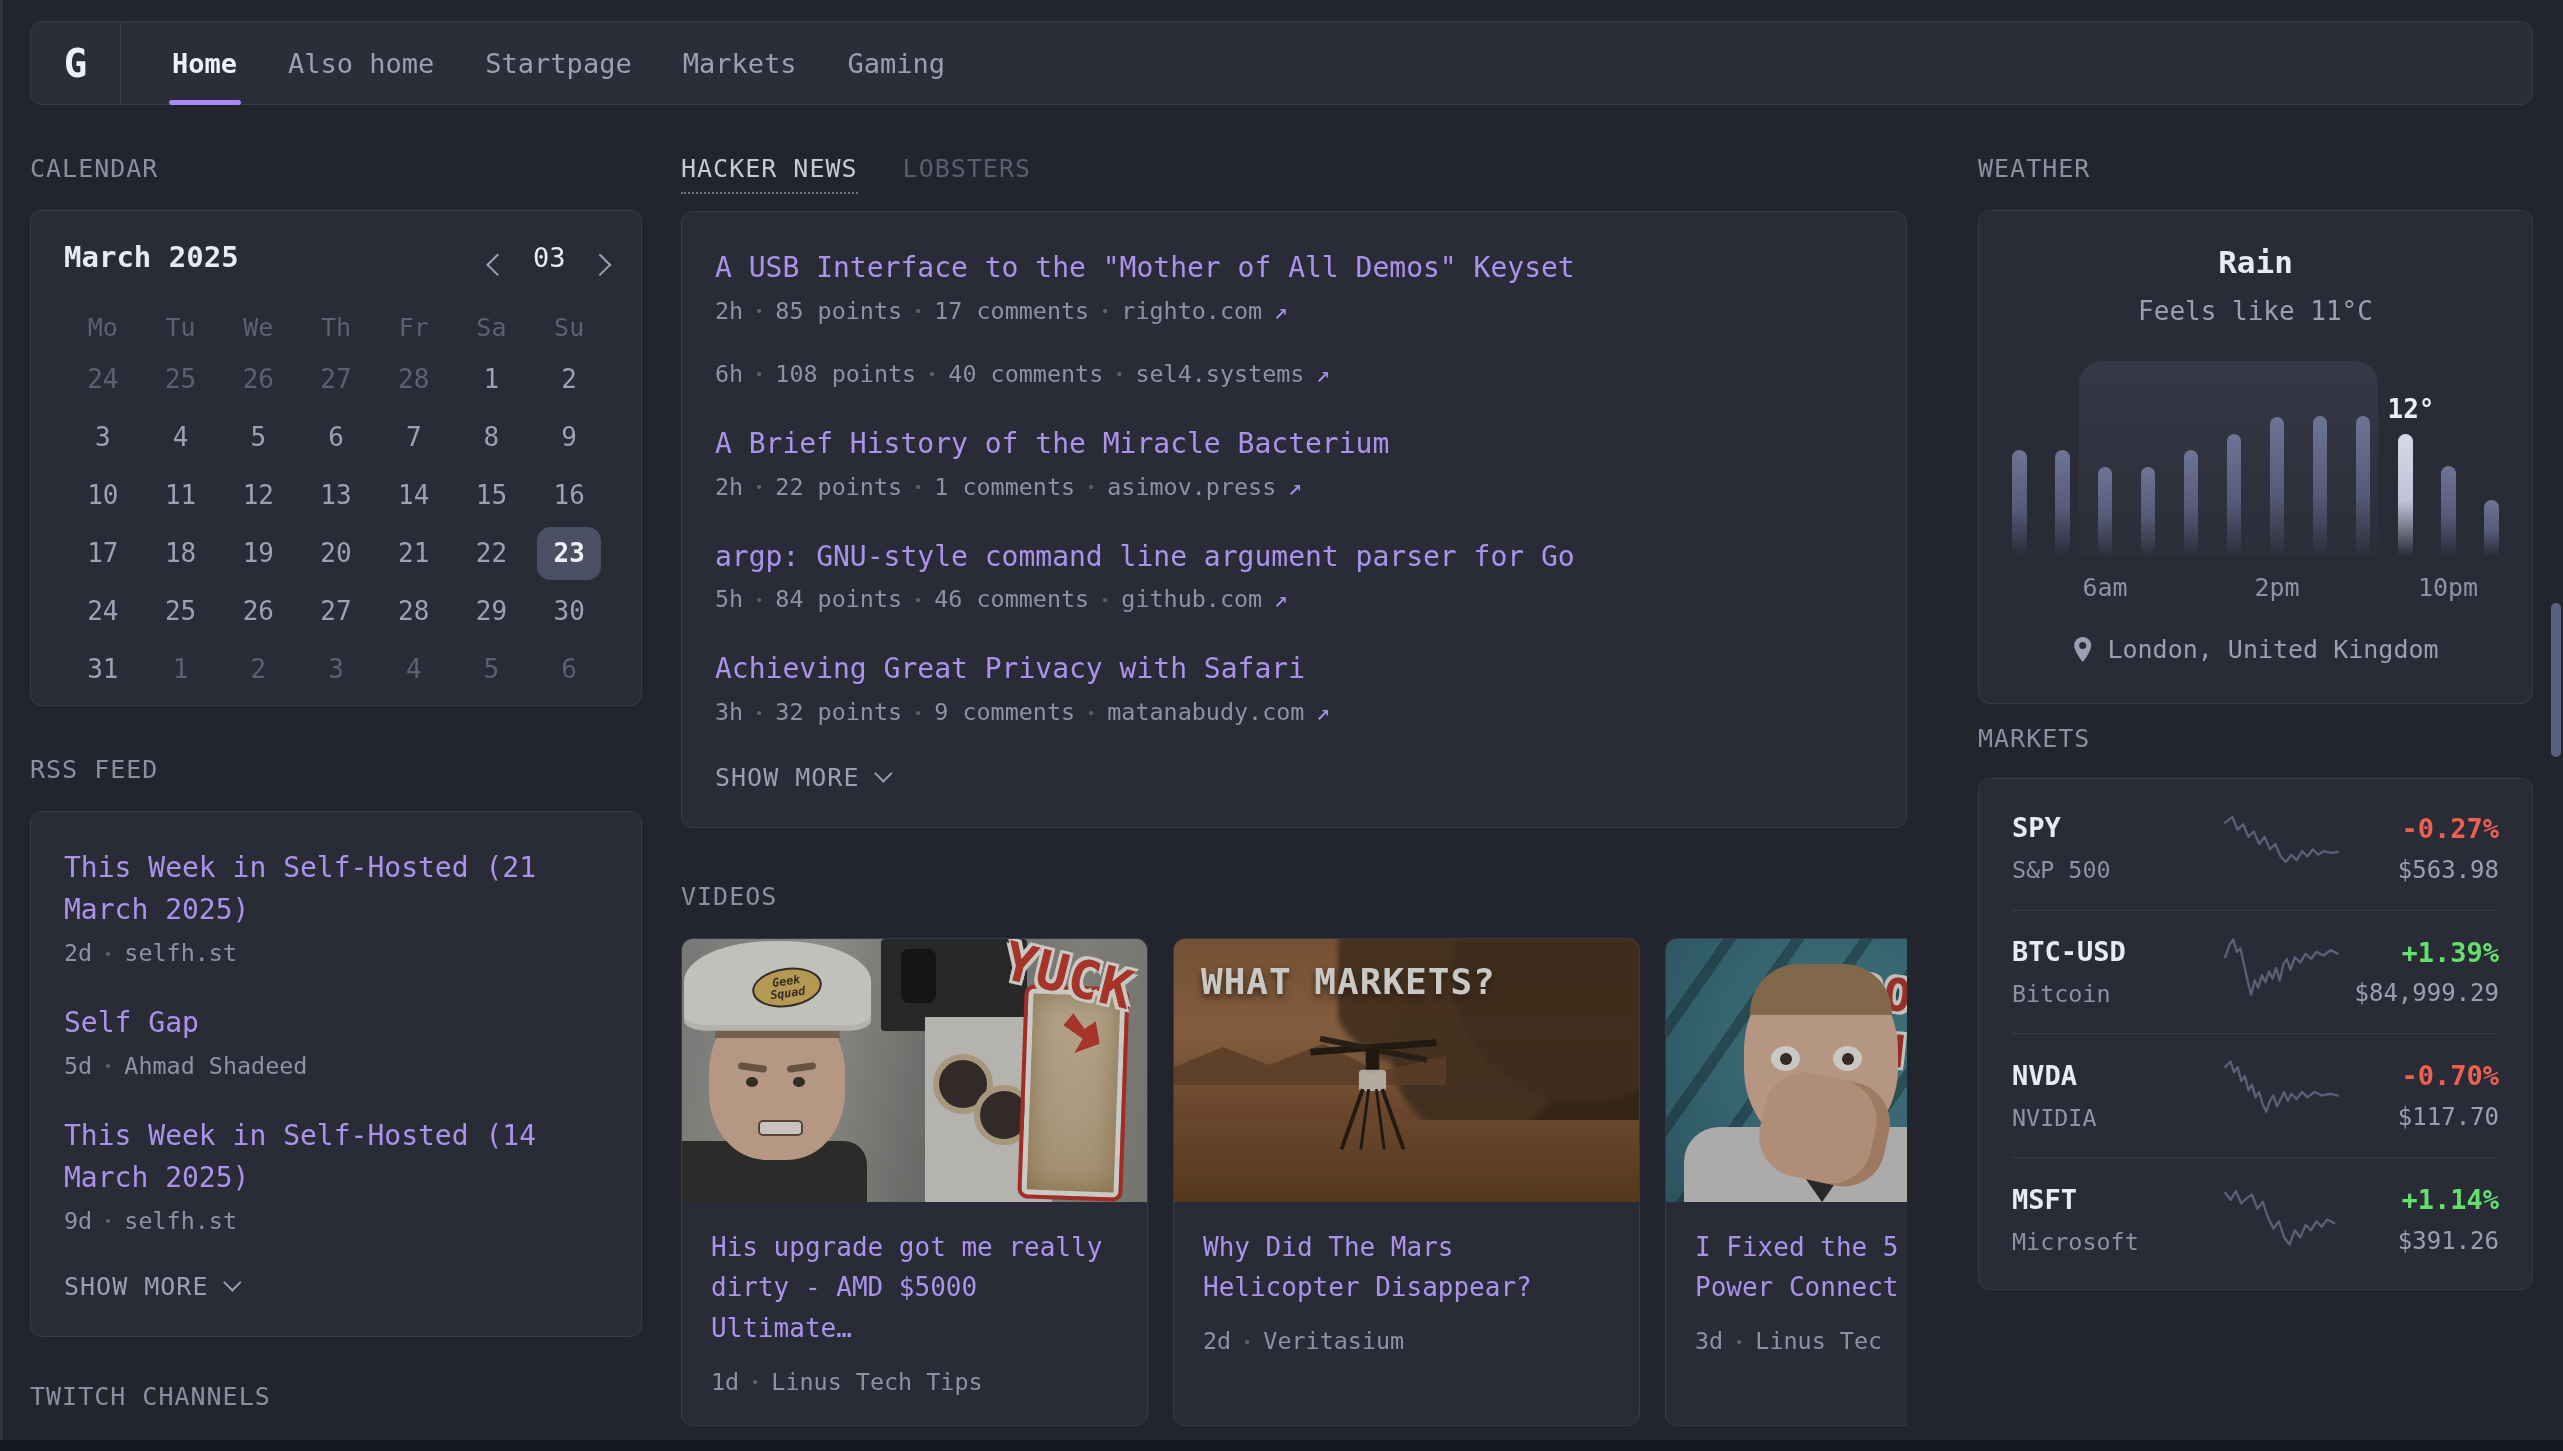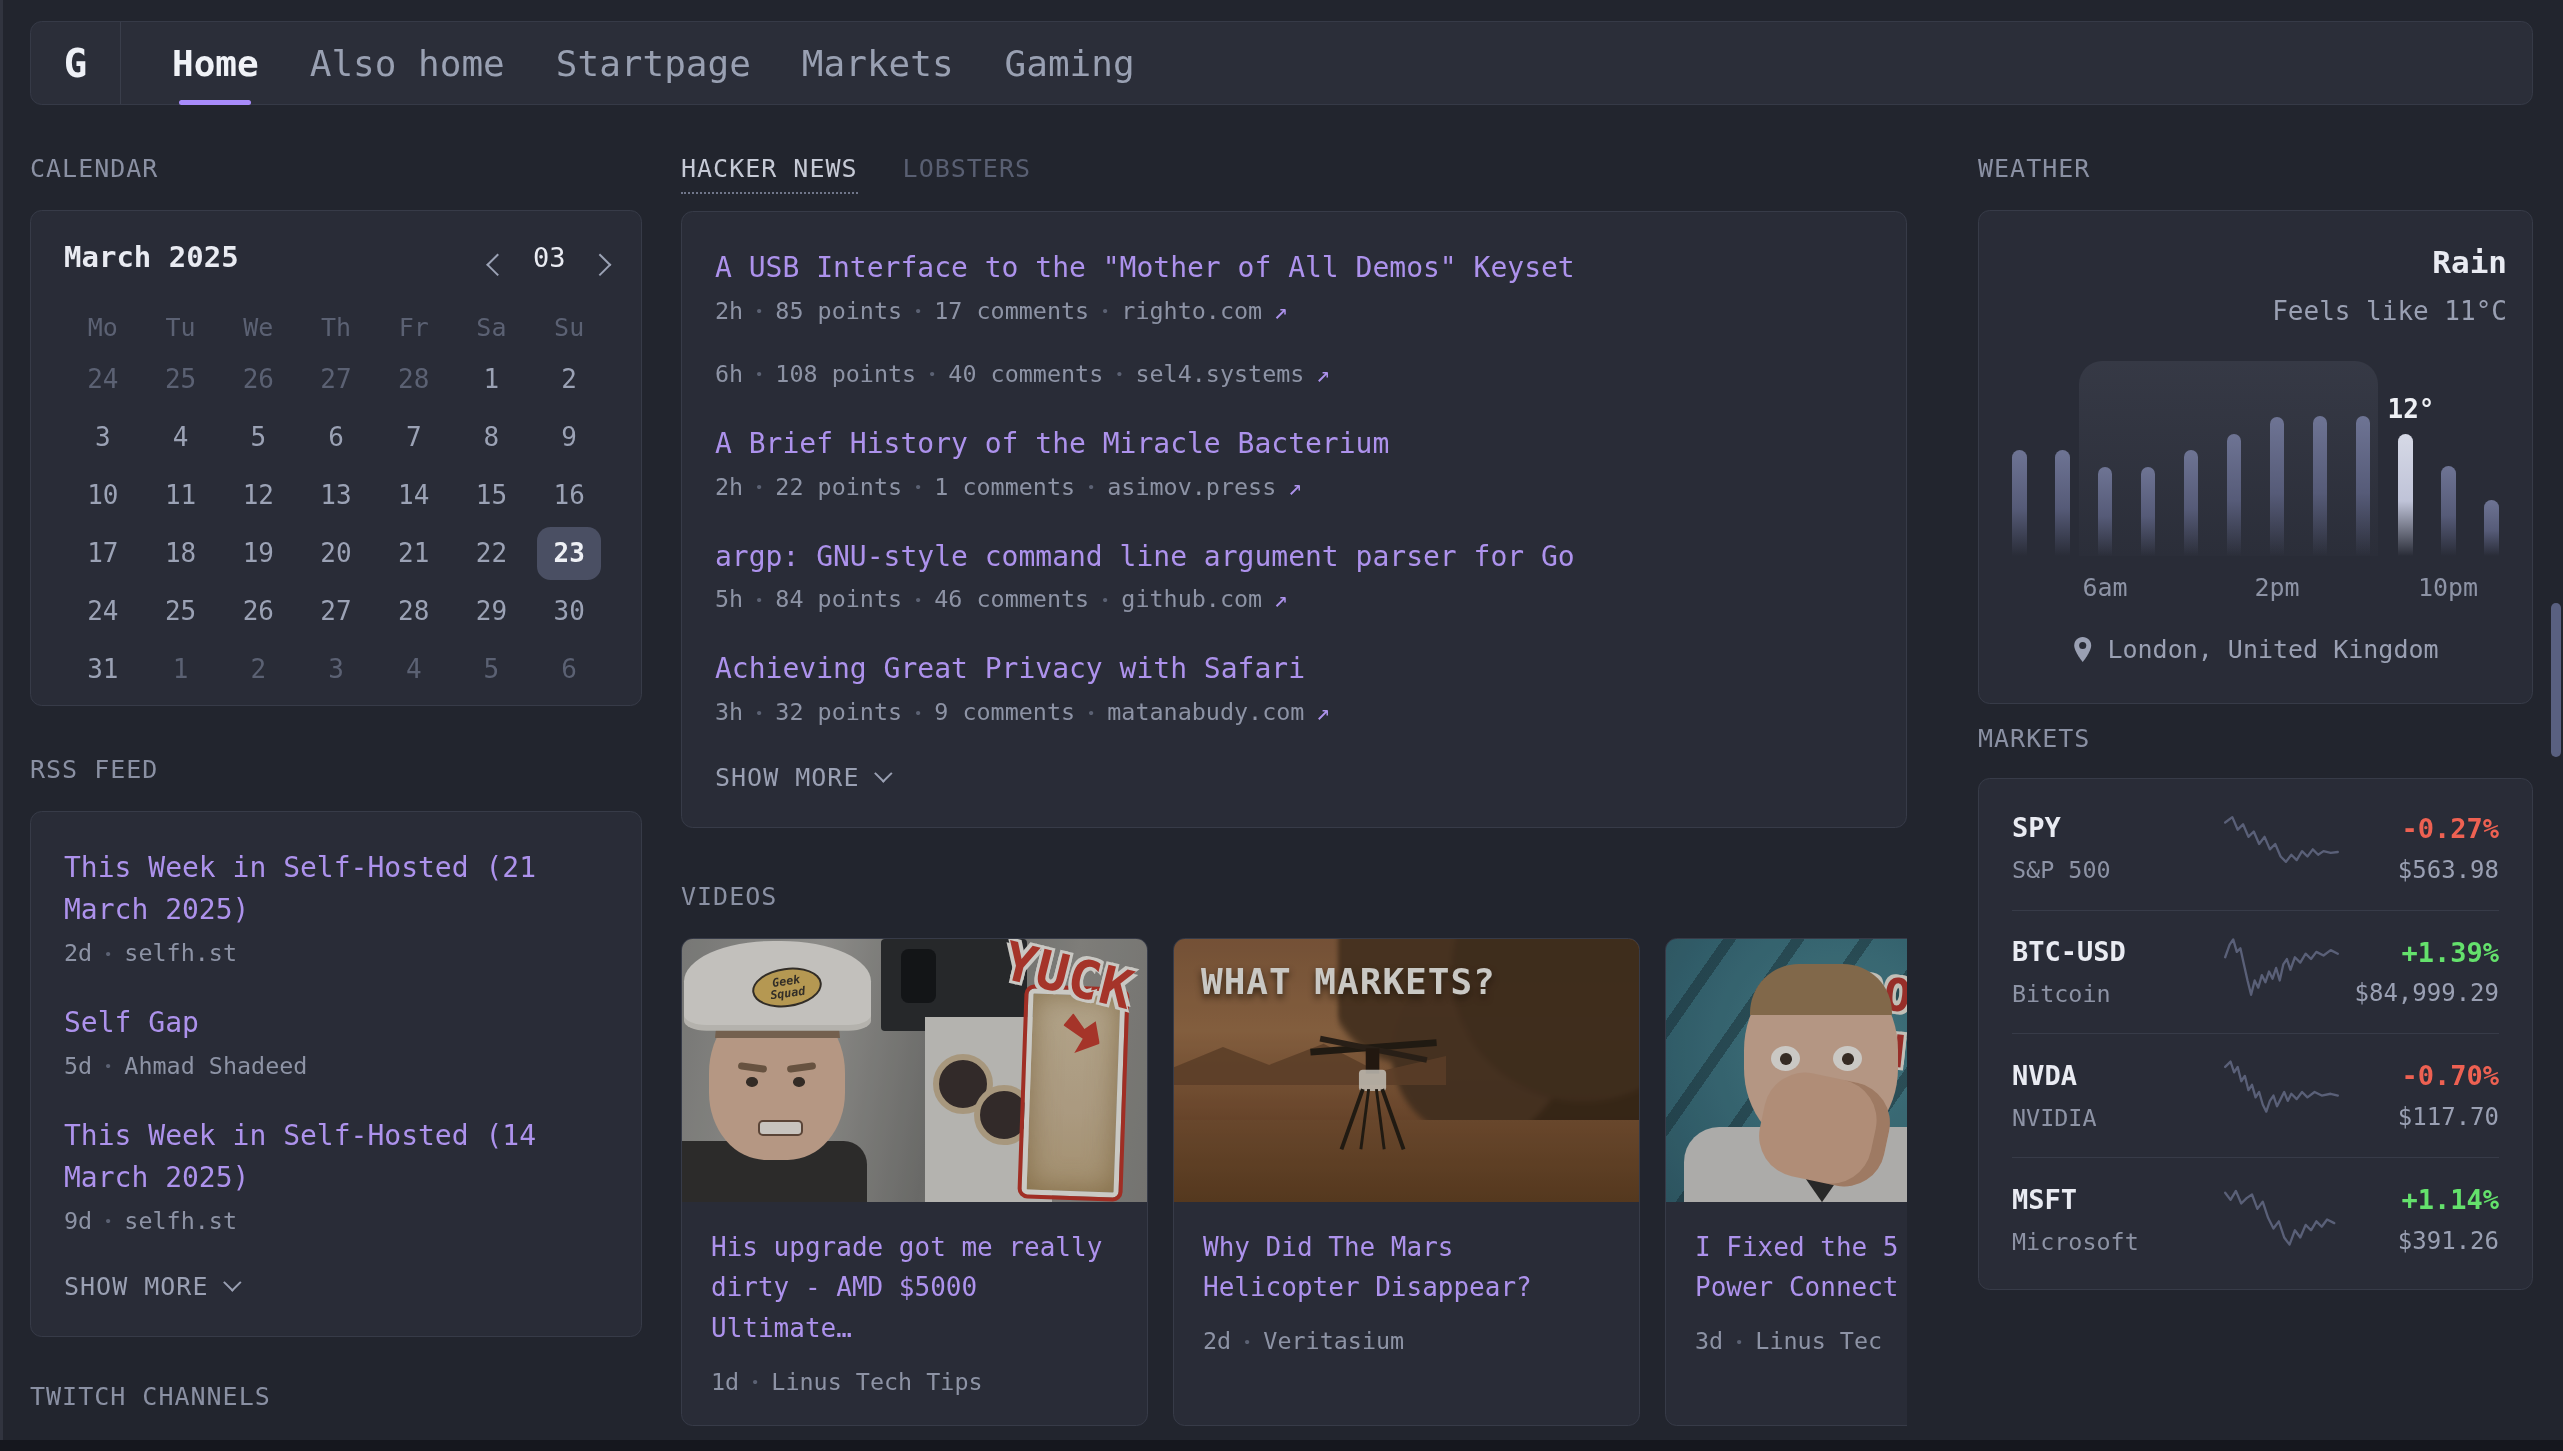--- a/index.html
+++ b/index.html
@@ -19,21 +19,21 @@
     display:flex; align-items:stretch;
   }
   .logo-cell {
     width:90px; border-right:1px solid #3a3e4b;
     display:flex; align-items:center; justify-content:center;
     font-size:39px; font-weight:bold; color:#eef0f6;
   }
   .nav-tabs { display:flex; align-items:stretch; padding-left:51px; gap:51px; }
   .nav-tab {
     display:flex; align-items:center; position:relative;
-    font-size:36px; color:#99a0b2; cursor:pointer;
+    font-size:27px; color:#99a0b2; cursor:pointer;
   }
   .nav-tab.active { color:#f0f2f7; font-weight:bold; }
   .nav-tab.active::after {
     content:""; position:absolute; left:50%; transform:translateX(-50%);
     bottom:-1px; width:72px; height:5.8px; border-radius:2.9px; background:#a78bfa;
   }
 
   
   .content { display:flex; padding:0 30px; margin-top:49px; align-items:flex-start; }
   .col-left   { width:612px; flex:0 0 612px; }
@@ -155,21 +155,21 @@
   .t3 .eye.e1 { left:105px; } .t3 .eye.e2 { left:167px; }
   .t3 .pupil { position:absolute; width:11.7px; height:11.7px; background:#3d3026; border-radius:50%; top:114px; }
   .t3 .pupil.p1 { left:114px; } .t3 .pupil.p2 { left:176px; }
   .t3 .hand { position:absolute; left:95px; top:138px; width:127px; height:105px; background:#d3a88c; border-radius:41px; transform:rotate(12deg); box-shadow:inset -13.6px 0 0 rgba(150,100,70,.35); }
   .t3 .redword { font-size:45px; font-weight:bold; color:#b5342c;
       text-shadow:-2.9px -2.9px 0 #e8e4da, 2.9px -2.9px 0 #e8e4da, -2.9px 2.9px 0 #e8e4da, 2.9px 2.9px 0 #e8e4da;
       line-height:1.25; }
   .t3 .redcol { position:absolute; left:183px; top:27px; transform:rotate(6deg); letter-spacing:1.9px; }
 
   
-  .weather-card { padding:33px 25px 39px; text-align:right; }
+  .weather-card { padding:33px 25px 39px; text-align:center; }
   .w-cond { font-size:31px; font-weight:bold; color:#e9ebf2; }
   .w-feels { font-size:26px; color:#9aa0b3; margin-top:15.6px; }
   .w-chart { width:487px; height:201px; margin:29px auto 0; position:relative; }
   .w-overlay { position:absolute; left:67px; top:5.8px; width:299px; bottom:0;
       border-radius:23.4px 23.4px 0 0;
       background:linear-gradient(rgba(140,145,165,0.13), rgba(140,145,165,0.02)); }
   .w-bars { position:absolute; inset:0; display:flex; justify-content:space-between; align-items:flex-end; }
   .w-bar { width:14.6px; border-radius:7.8px 7.8px 0 0;
       background:linear-gradient(to bottom, #6e7494 0%, #565b78 55%, rgba(86,91,120,0) 100%); }
   .w-bar.now { background:linear-gradient(to bottom, #d6d9e6 0%, #bfc3d8 55%, rgba(191,195,216,0) 100%); }

